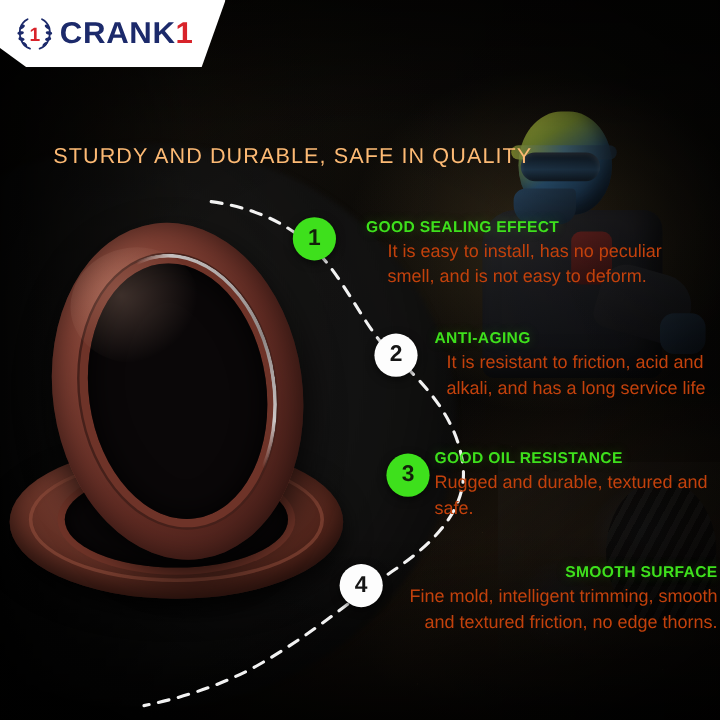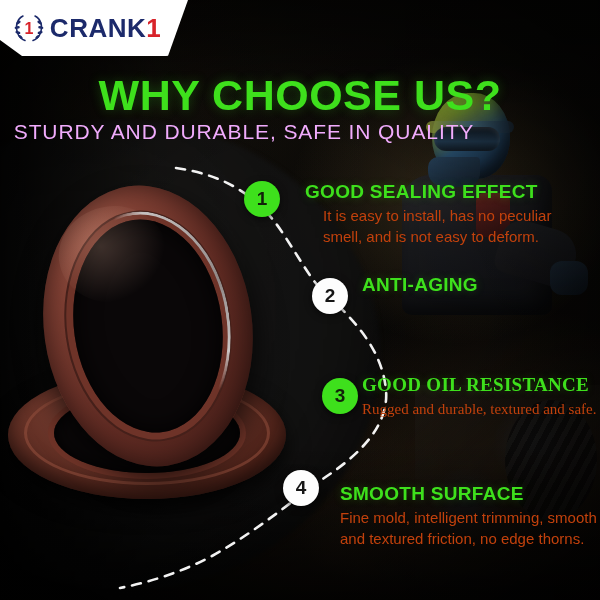--- a/index.html
+++ b/index.html
@@ -85,21 +85,21 @@
   .wreath svg{position:absolute;left:0;top:0;}
   .logo-word{font-family:"Liberation Sans",sans-serif;font-weight:bold;font-size:25px;
     letter-spacing:.5px;color:#1c2a6b;line-height:1;transform:scaleX(1.04);}
   .logo-word .one{color:#d8232a;}
 
   
   .title{position:absolute;left:0;top:74px;width:600px;text-align:center;
     font-size:43px;font-weight:bold;letter-spacing:.5px;color:#3ee01c;line-height:1;
     text-shadow:0 0 12px rgba(62,224,28,.28);}
   .subtitle{position:absolute;left:0;top:120px;width:488px;text-align:center;
-    font-size:21px;color:#f0abfc;letter-spacing:.9px;font-weight:300;}
+    font-size:18px;color:#fdba74;letter-spacing:.9px;font-weight:300;}
 
   
   .connector{position:absolute;left:0;top:0;width:600px;height:600px;pointer-events:none;}
 
   
   .seals{position:absolute;left:8px;top:185px;width:280px;height:330px;}
   .seal-up{position:absolute;left:36px;top:0px;width:208px;height:282px;
     border-radius:50%;transform:rotate(-8deg);
     background:
       radial-gradient(ellipse at 34% 26%, #9d5b4a 0%, #7e3f33 26%, #5e2a22 58%, #3d1a15 88%);
@@ -129,28 +129,28 @@
 
   
   .badge{position:absolute;width:36px;height:36px;border-radius:50%;
     display:flex;align-items:center;justify-content:center;
     font-size:19px;font-weight:bold;font-family:"Liberation Sans",sans-serif;
     box-shadow:0 2px 7px rgba(0,0,0,.6);}
   .badge.green{background:#3ee01c;color:#12210a;}
   .badge.white{background:#fdfdfd;color:#151515;}
 
   .feat{position:absolute;}
-  .feat h3{margin:0 0 5px 0;font-size:19px;font-weight:bold;color:#3ee01c;
+  .feat h3{margin:0 0 5px 0;font-size:13px;font-weight:bold;color:#3ee01c;
     letter-spacing:.3px;line-height:1;text-shadow:0 0 9px rgba(62,224,28,.25);}
   .feat p{margin:0;font-size:15px;color:#c2410c;line-height:1.38;font-weight:300;}
 
   .f1{left:305px;top:182px;width:250px;}
   .f2{left:362px;top:275px;width:238px;}
-  .f3{left:362px;top:375px;width:238px;font-family:Liberation Serif, serif;}
-  .f4{left:340px;top:484px;width:258px;}
+  .f3{left:362px;top:375px;width:238px;}
+  .f4{left:340px;top:470px;width:258px;text-align:right;}
   .f1 p{padding-left:18px;}
   .f2 p{padding-left:10px;}
 </style>
 </head>
 <body>
 
 <div id="stage">
 
   <div class="bg-base"></div>
   <div class="bg-speckle"></div>
@@ -187,21 +187,20 @@
           <ellipse cx="28.8" cy="16.5" rx="2.7" ry="1.4" transform="rotate(12 28.8 16.5)"></ellipse>
           <ellipse cx="28.1" cy="21.5" rx="2.6" ry="1.4" transform="rotate(-16 28.1 21.5)"></ellipse>
           <ellipse cx="25.4" cy="26" rx="2.5" ry="1.3" transform="rotate(-42 25.4 26)"></ellipse>
         </g>
         <text x="17" y="23" text-anchor="middle" font-family="Liberation Sans, sans-serif" font-size="16" font-weight="bold" fill="#d8232a">1</text>
       </svg>
     </span>
     <span class="logo-word"><span>CRANK</span><span class="one">1</span></span>
   </div>
 
-  <div class="title">WHY CHOOSE US?</div>
   <div class="subtitle">STURDY AND DURABLE, SAFE IN QUALITY</div>
 
   <div class="seals">
     <div class="seal-flat">
       <div class="rim"></div>
     </div>
     <div class="seal-up">
       <div class="spring"></div>
       <div class="gloss"></div>
     </div>
@@ -222,20 +221,21 @@
   <div class="feat f1">
     <h3>GOOD SEALING EFFECT</h3>
     <p>It is easy to install, has no peculiar smell, and is not easy to deform.</p>
   </div>
 
   <div class="badge white" style="left:312px;top:278px;">
     <span>2</span>
   </div>
   <div class="feat f2">
     <h3>ANTI-AGING</h3>
+    <p>It is resistant to friction, acid and alkali, and has a long service life</p>
   </div>
 
   <div class="badge green" style="left:322px;top:378px;">
     <span>3</span>
   </div>
   <div class="feat f3">
     <h3>GOOD OIL RESISTANCE</h3>
     <p>Rugged and durable, textured and safe.</p>
   </div>
 

